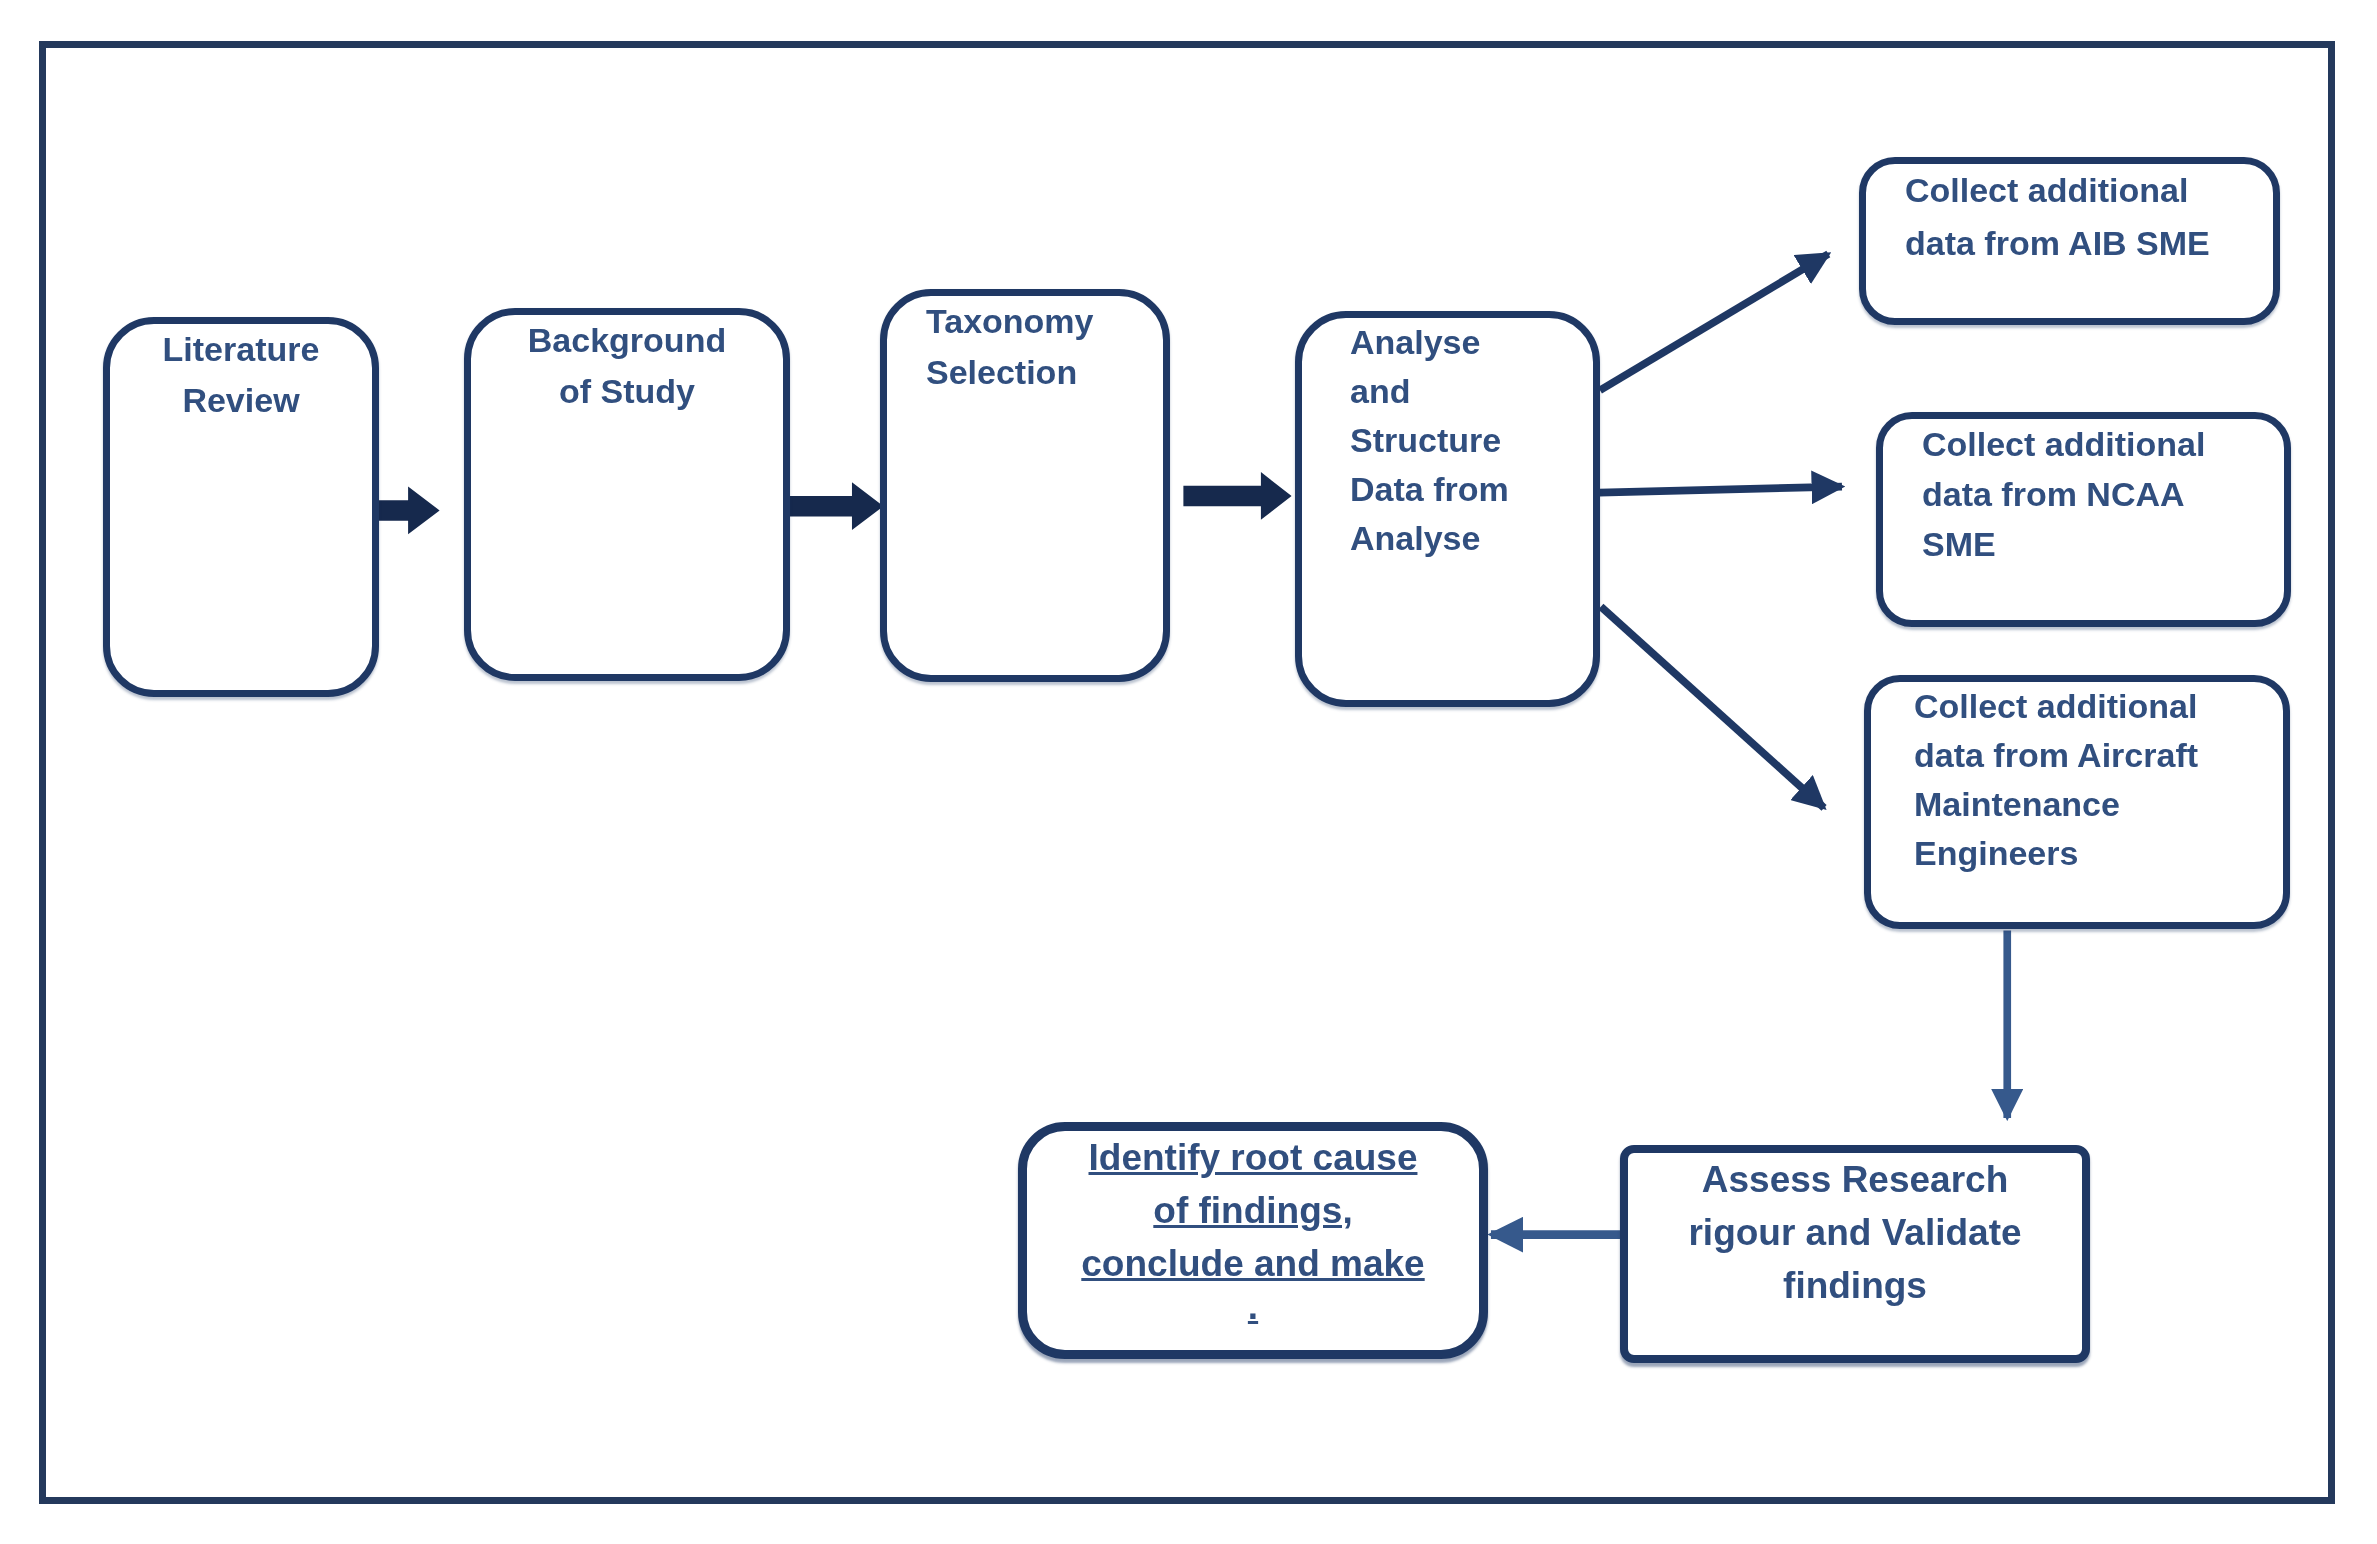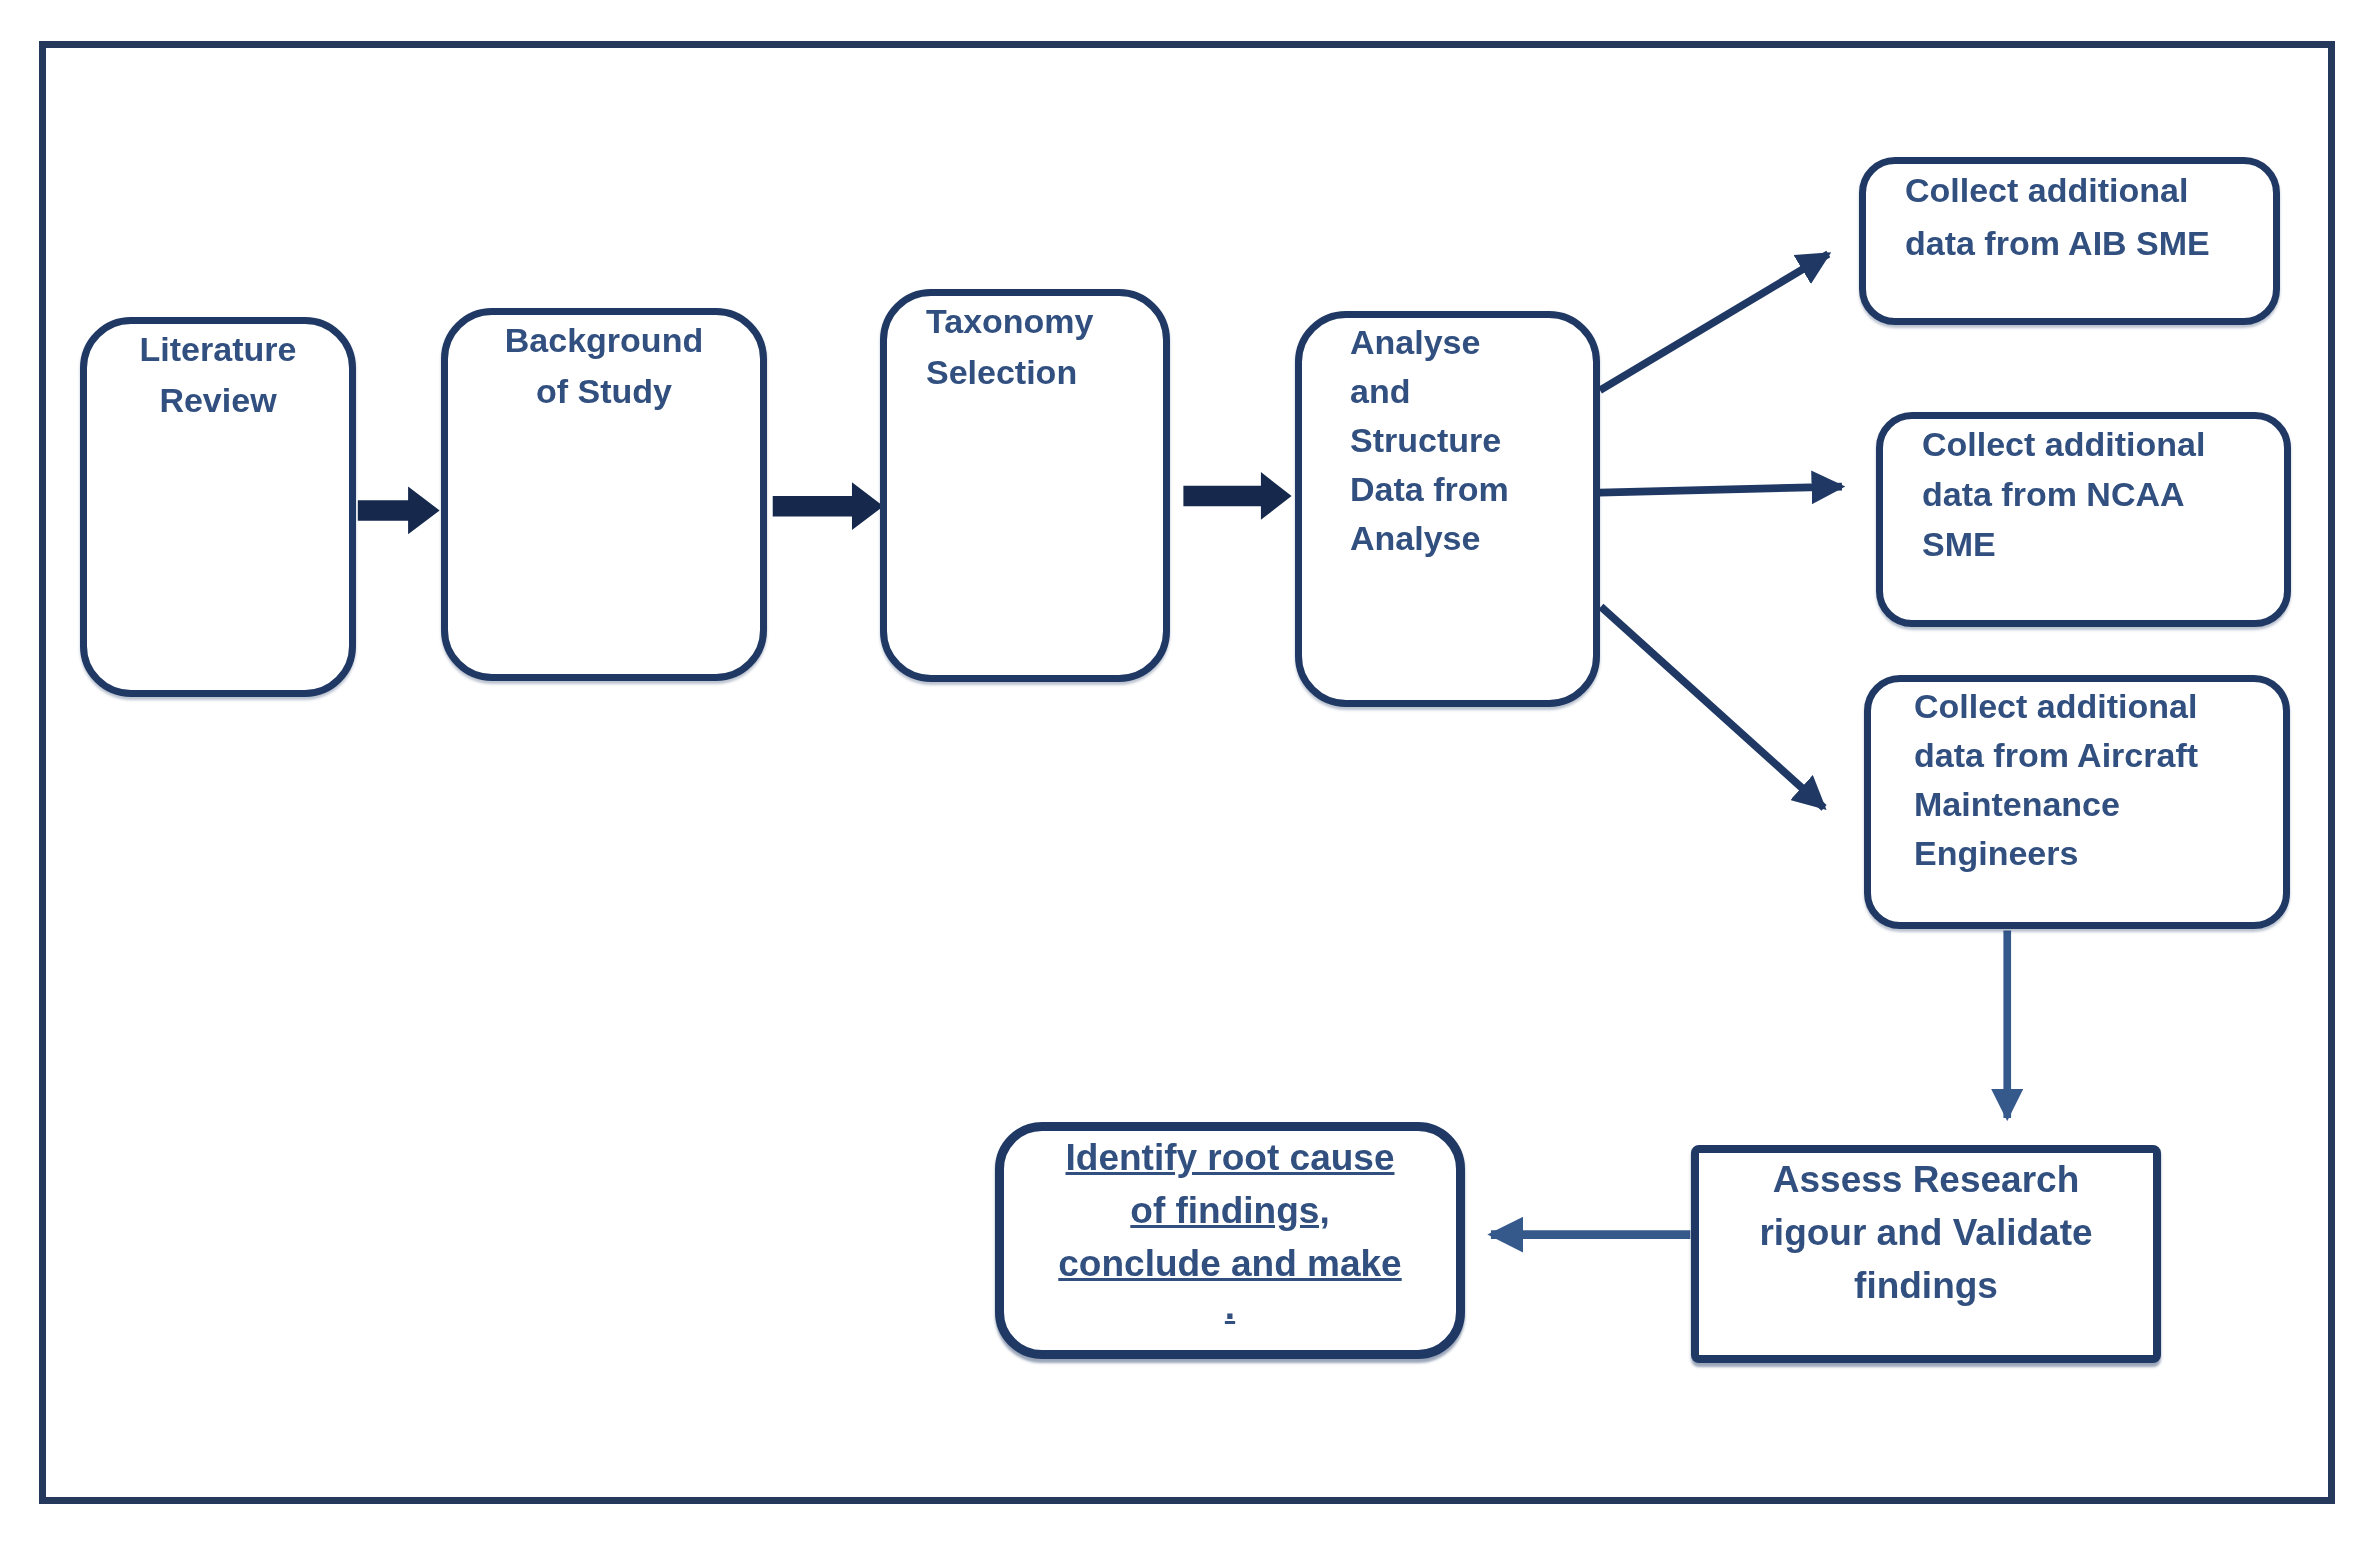--- a/index.html
+++ b/index.html
@@ -25,31 +25,31 @@
     box-sizing:border-box;
     background:#ffffff;
     border:7.7px solid var(--box-border,#1f3864);
     border-radius:51px;
     display:flex;flex-direction:column;
     color:var(--text,#314f7f);
     font-size:34px;font-weight:bold;line-height:51px;
     box-shadow:0 2.6px 2.6px rgba(31,56,100,.30);
   }
   .node span{display:block;white-space:nowrap;}
-  .center{align-items:center;text-align:center;}
+  .center{align-items:center;text-align:center;margin-left:23px;}
   .left{align-items:flex-start;text-align:left;}
   .pad-b{padding-bottom:31px;}
   #box1{left:80px;top:317px;width:276px;height:380px;}
   #box2{left:441px;top:308px;width:326px;height:373px;}
   #box3{left:880px;top:289px;width:290px;height:393px;padding-left:39px;}
   #box4{left:1295px;top:311px;width:305px;height:396px;padding-left:48px;line-height:49px;}
   #box5{left:1859px;top:157px;width:421px;height:168px;padding-left:39px;border-radius:36px;line-height:53px;}
   #box6{left:1876px;top:412px;width:415px;height:215px;padding-left:39px;border-radius:36px;line-height:50px;}
   #box7{left:1864px;top:675px;width:426px;height:254px;padding-left:43px;border-radius:36px;line-height:49px;}
-  #box8{left:1691px;top:1145px;width:470px;height:218px;border-radius:8px;font-size:37px;line-height:53px;border-width:8.5px;box-shadow:0 3.4px 2.6px rgba(31,56,100,.45);}
+  #box8{left:1597px;top:1145px;width:470px;height:218px;border-radius:14px;font-size:37px;line-height:53px;border-width:8.5px;box-shadow:0 3.4px 2.6px rgba(31,56,100,.45);}
   #box9{left:995px;top:1122px;width:470px;height:237px;border-radius:47px;font-size:37px;line-height:53px;border-width:9.4px;box-shadow:0 3.4px 2.6px rgba(31,56,100,.45);text-decoration:underline;}
   #box9 .dot{line-height:34px;}
 </style>
 </head>
 <body>
 
 <div id="canvas">
 
   <div class="frame"></div>
 

